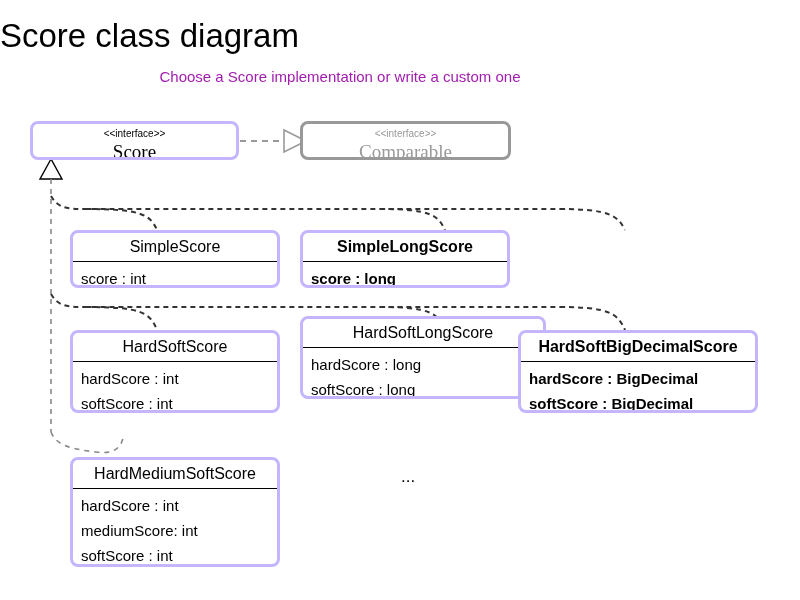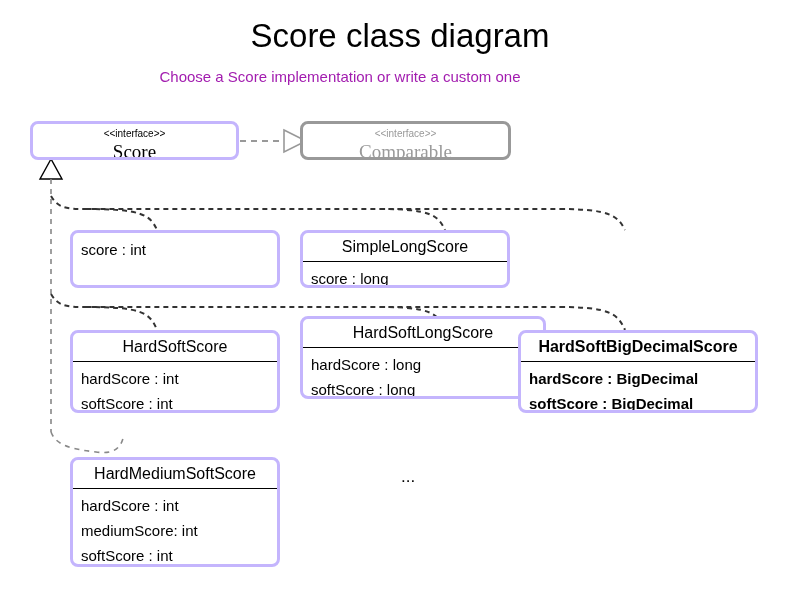--- a/index.html
+++ b/index.html
@@ -15,21 +15,21 @@
     font-family: "Liberation Sans", sans-serif;
     overflow: hidden;
   }
 
   
   #title {
     position: absolute;
     left: 0;
     top: 18px;
     width: 800px;
-    text-align: center;
+    text-align: left;
     font-size: 33px;
     color: #000000;
     line-height: 1.1;
     white-space: nowrap;
   }
   #subtitle {
     position: absolute;
     left: 0;
     top: 68px;
     width: 680px;
@@ -153,26 +153,27 @@
   </div>
 
   <div class="node muted" style="left:300px; top:121px; width:211px; height:39px;">
     <div class="iface-body">
       <div class="stereotype">&lt;&lt;interface&gt;&gt;</div>
       <div class="iface-name">Comparable</div>
     </div>
   </div>
 
   <div class="node" style="left:70px; top:230px; width:210px; height:58px;">
+    <div class="cls-name">SimpleScore</div>
     <div class="cls-attrs">
       <div class="attr">score : int</div>
     </div>
   </div>
 
-  <div class="node" style="left:300px; top:230px; width:210px; height:58px;">
+  <div class="node" style="left:300px; top:230px; width:210px; height:58px;font-weight:bold;">
     <div class="cls-name">SimpleLongScore</div>
     <div class="cls-attrs">
       <div class="attr">score : long</div>
     </div>
   </div>
 
 
   <div class="node" style="left:70px; top:330px; width:210px; height:83px;">
     <div class="cls-name">HardSoftScore</div>
     <div class="cls-attrs">

